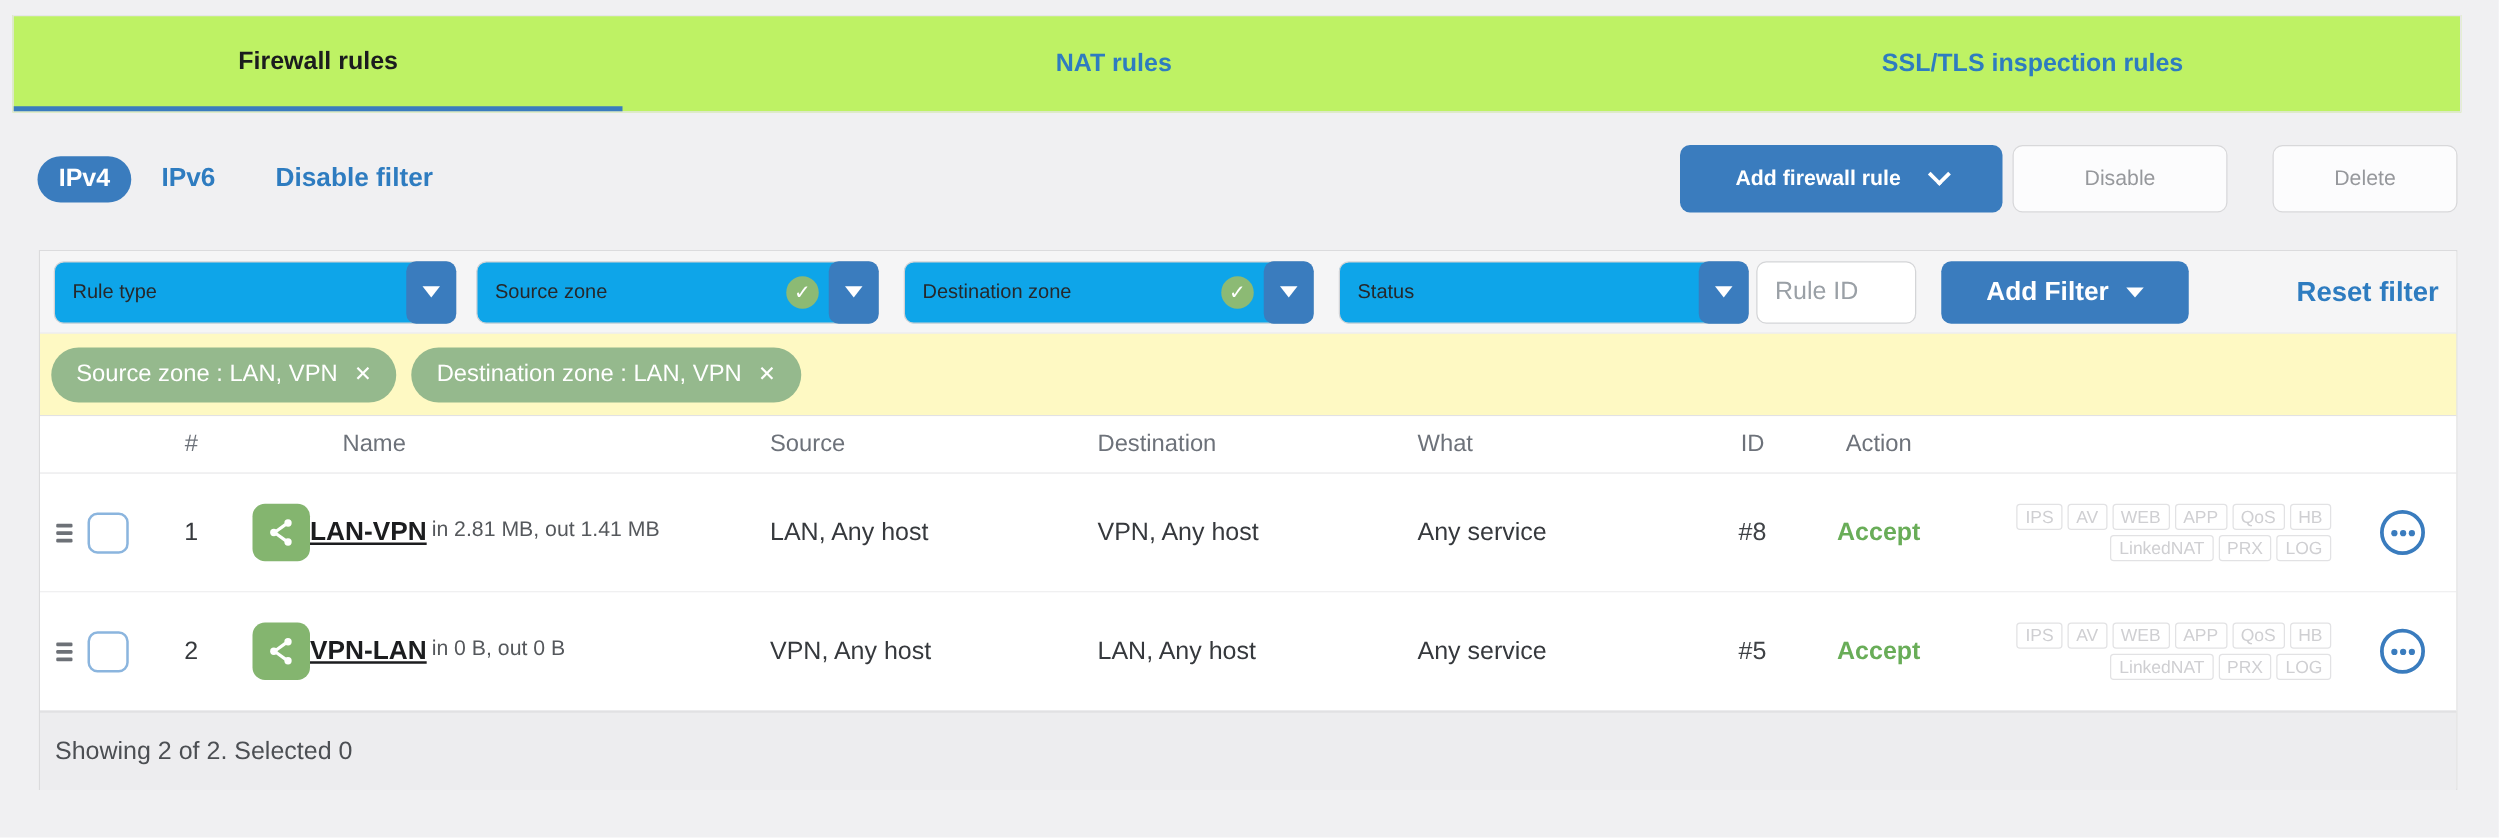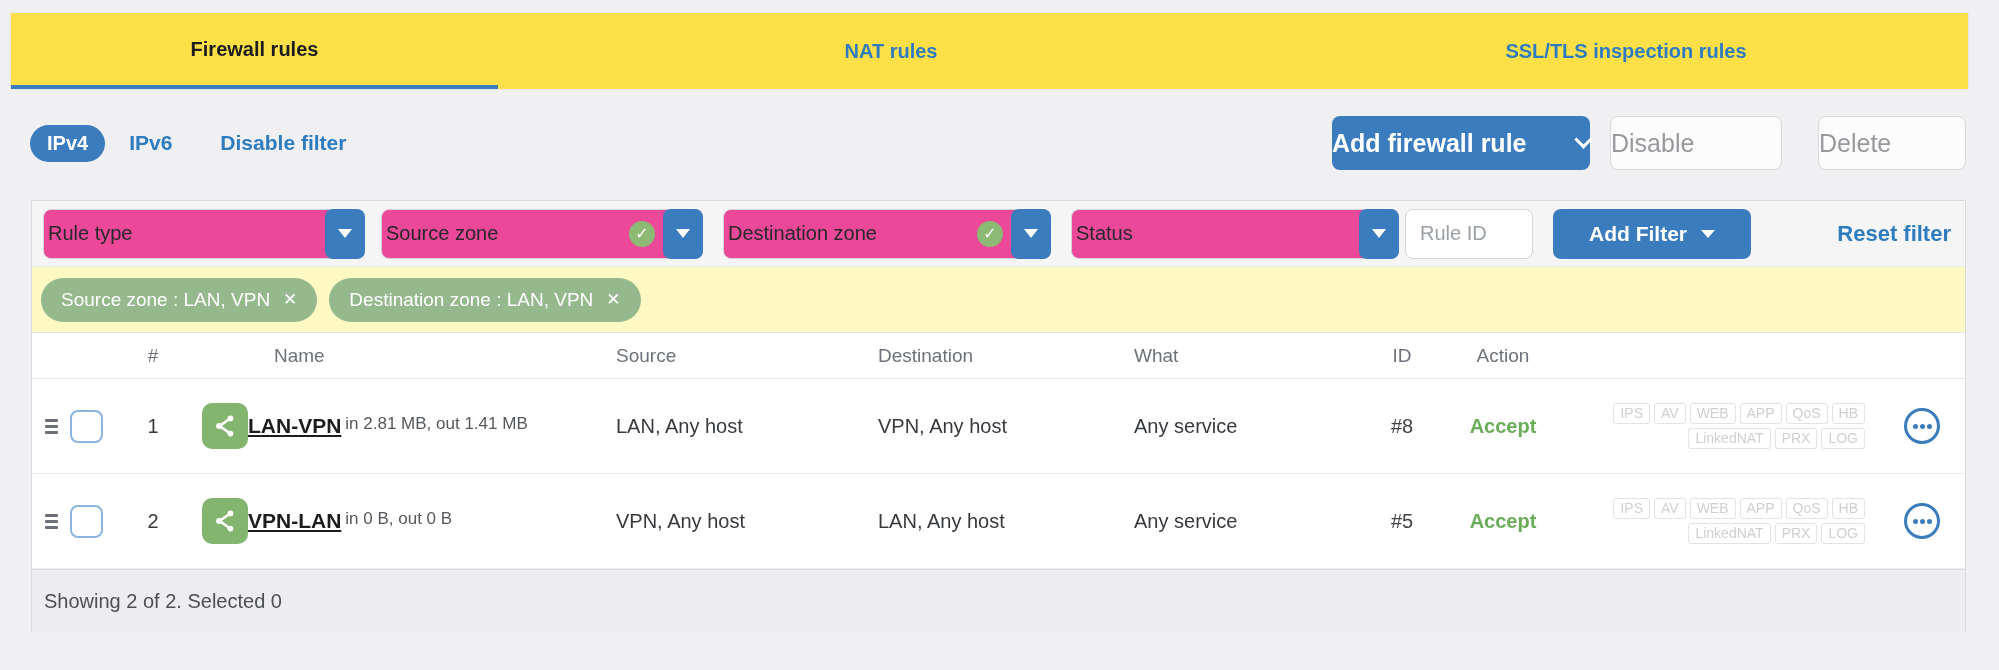--- a/index.html
+++ b/index.html
@@ -5,21 +5,21 @@
   html,body{margin:0;padding:0;}
   body{
     width:1999px;height:670px;position:relative;overflow:hidden;
     background:#f0f0f2;
     font-family:"Liberation Sans","DejaVu Sans",sans-serif;
     -webkit-font-smoothing:antialiased;
   }
   
   .tabbar{
     position:absolute;left:10px;top:12px;width:1959px;height:78px;
-    background:#fde047;border:1px solid #e6e6e8;box-sizing:border-box;
+    background:#bef264;border:1px solid #e6e6e8;box-sizing:border-box;
     display:flex;
   }
   .tab{
     display:flex;align-items:center;justify-content:center;
     font-size:20px;font-weight:700;color:#2e7cc0;cursor:pointer;box-sizing:border-box;
   }
   .tab.t1{flex:0 0 487px;}
   .tab.t2{flex:0 0 786px;}
   .tab.t3{flex:1;}
   .tab.active{color:#1b1c1e;border-bottom:4px solid #3a7cbe;}
@@ -31,26 +31,26 @@
   .pill{
     background:#3a7cbe;color:#fff;font-size:20px;font-weight:700;
     border-radius:19px;height:37px;padding:0 17px;display:flex;align-items:center;
   }
   .toollink{font-size:21px;font-weight:700;color:#2e7cc0;cursor:pointer;}
   .toollink.ipv6{margin-left:24px;}
   .toollink.disfilter{margin-left:48px;}
   .toolbar .spacer{flex:1;}
   .btn{
     height:54px;border-radius:8px;box-sizing:border-box;
-    display:flex;align-items:center;justify-content:space-between;
-    font-size:25px;cursor:pointer;
+    display:flex;align-items:center;justify-content:center;
+    font-size:17px;cursor:pointer;
   }
   .btn-primary{background:#3a7cbe;color:#fff;font-weight:700;width:258px;}
   .btn-plain{background:#fcfcfd;border:1px solid #d8d8da;color:#96989c;}
-  .btn-disable{width:172px;margin-left:20px;}
+  .btn-disable{width:172px;margin-left:8px;}
   .btn-delete{width:148px;margin-left:36px;}
   .chev{
     width:13px;height:13px;box-sizing:border-box;margin-left:24px;margin-top:-7px;
     border-right:3.5px solid #fff;border-bottom:3.5px solid #fff;transform:rotate(45deg);
   }
   .tri{
     width:0;height:0;border-left:7px solid transparent;border-right:7px solid transparent;
     border-top:9px solid #fff;
   }
   
@@ -61,24 +61,24 @@
   .filter-row{
     height:66px;background:#f5f5f6;border-bottom:1px solid #eaeaec;
     display:flex;align-items:center;padding-left:11px;box-sizing:border-box;
   }
   .fgroup{position:relative;height:50px;}
   .fg1{width:322px;}
   .fg2{width:322px;margin-left:16px;}
   .fg3{width:328px;margin-left:20px;}
   .fg4{width:328px;margin-left:20px;}
   .fselect{
-    width:100%;height:50px;box-sizing:border-box;background:#ec4899;
+    width:100%;height:50px;box-sizing:border-box;background:#0ea5e9;
     border:1px solid #d2d3d6;border-radius:8px;
-    display:flex;align-items:center;padding:0 4px;
-    font-size:20px;color:#26282b;cursor:pointer;
+    display:flex;align-items:center;padding:0 14px;
+    font-size:16px;color:#26282b;cursor:pointer;
   }
   .fbtn{
     position:absolute;right:0;top:0;width:40px;height:50px;background:#3a7cbe;
     border-radius:8px;display:flex;align-items:center;justify-content:center;cursor:pointer;
   }
   .fcheck{
     position:absolute;right:48px;top:12px;width:26px;height:26px;border-radius:50%;
     background:#8cba74;color:#fff;font-size:16px;font-weight:700;
     display:flex;align-items:center;justify-content:center;
   }

